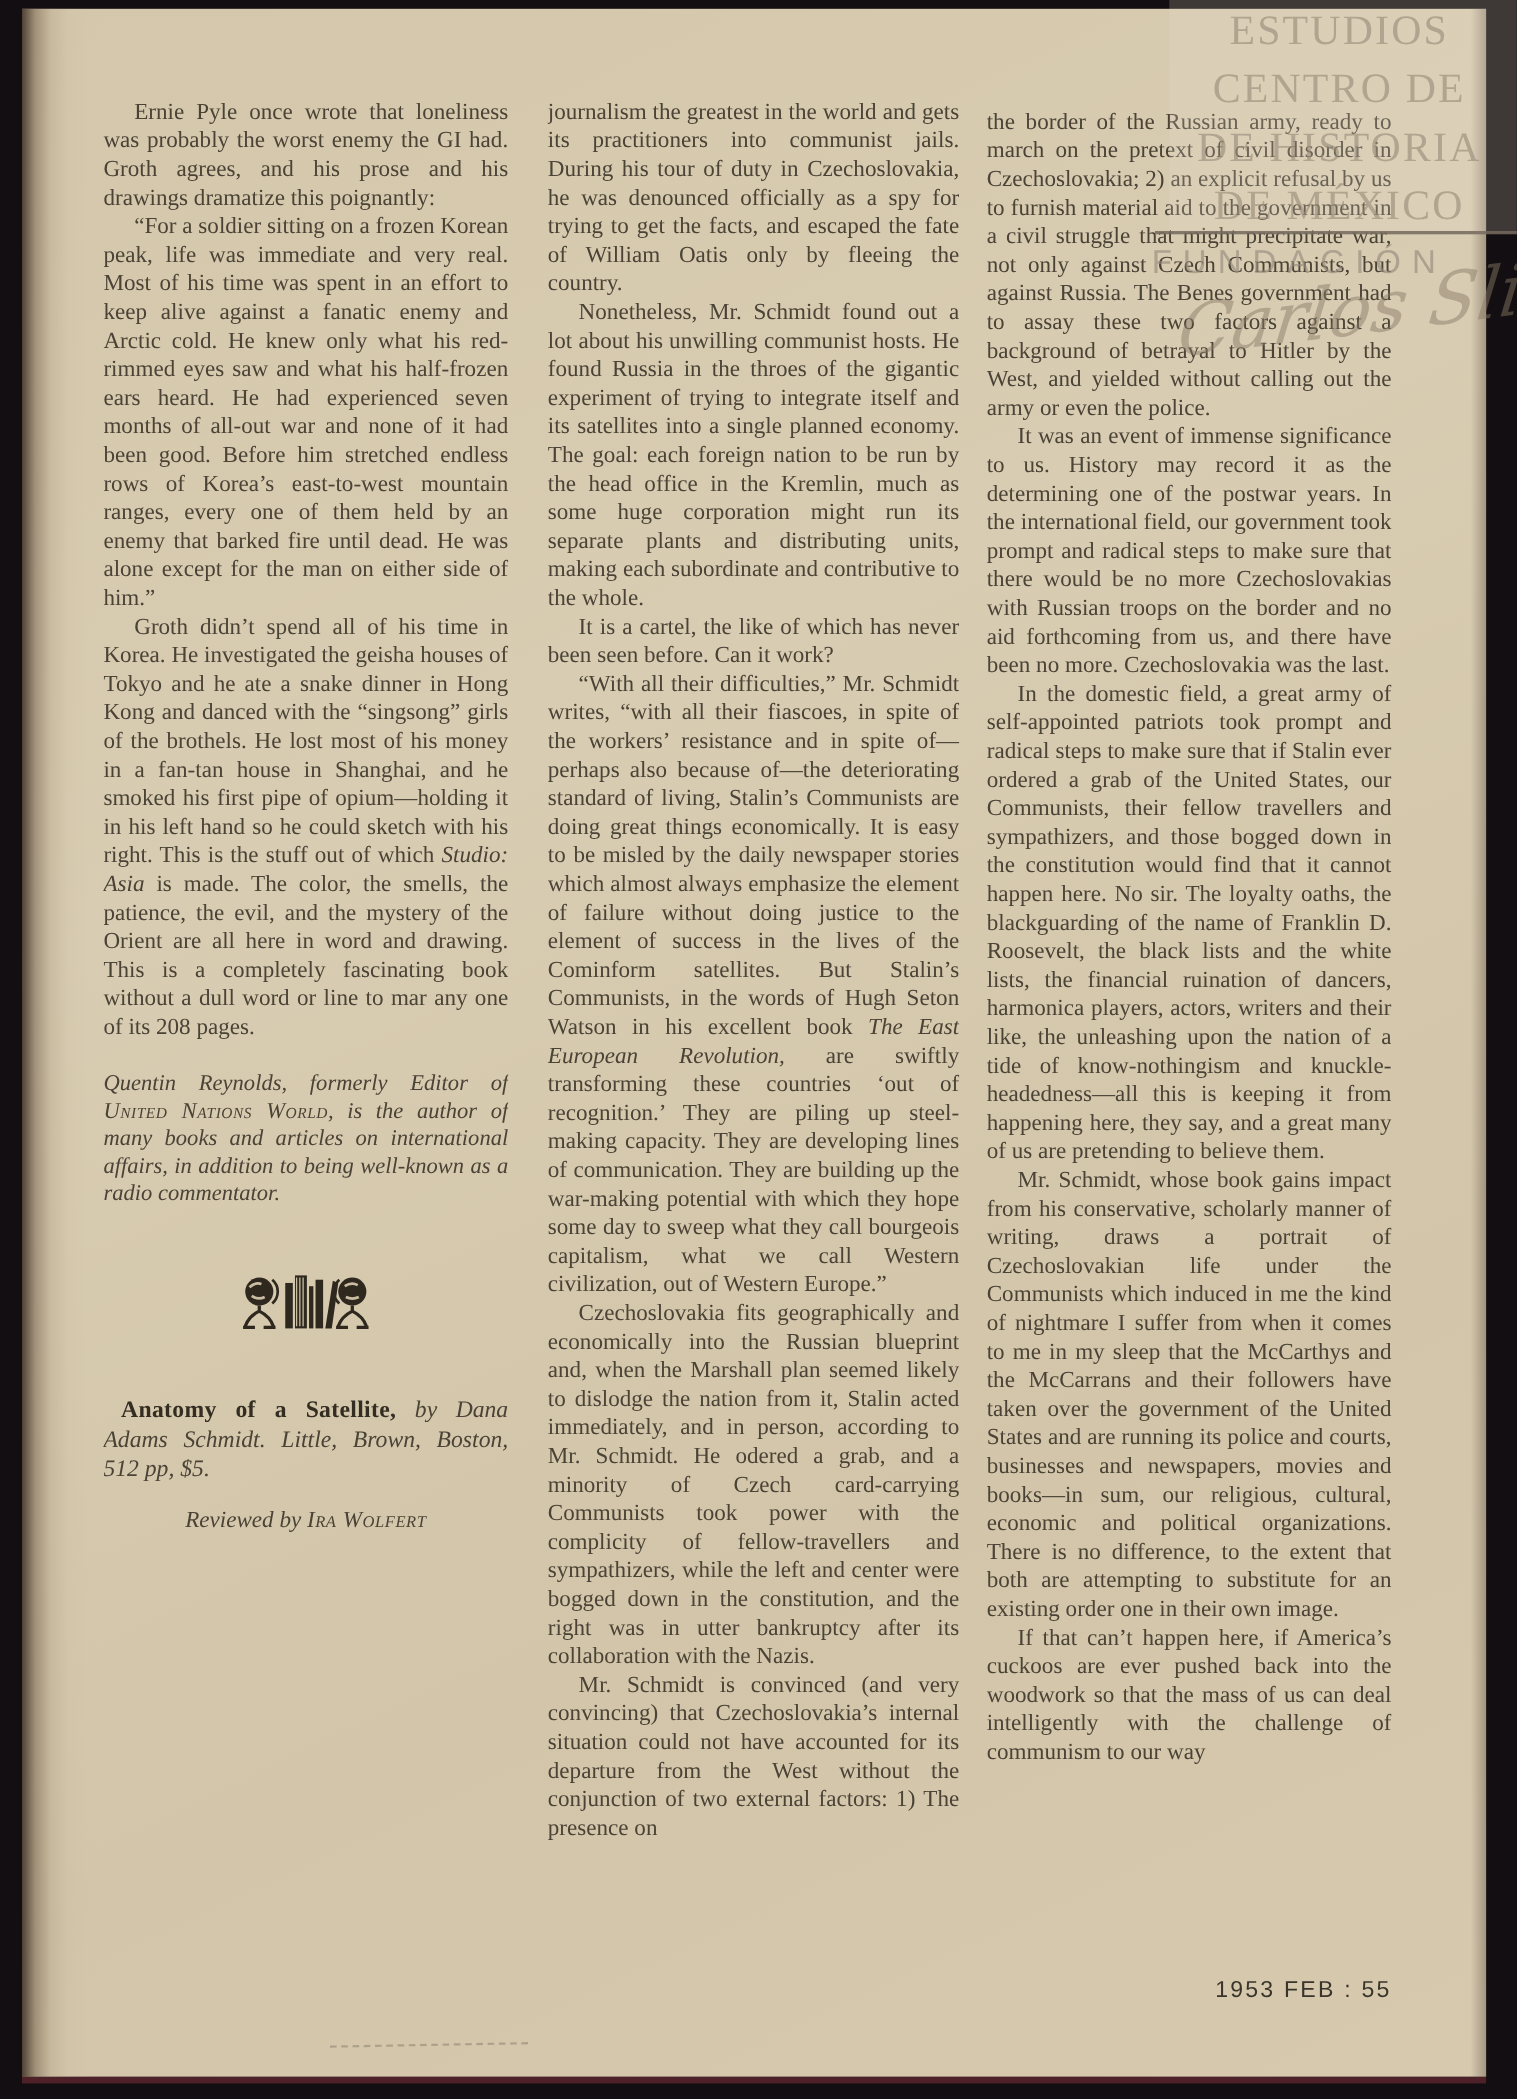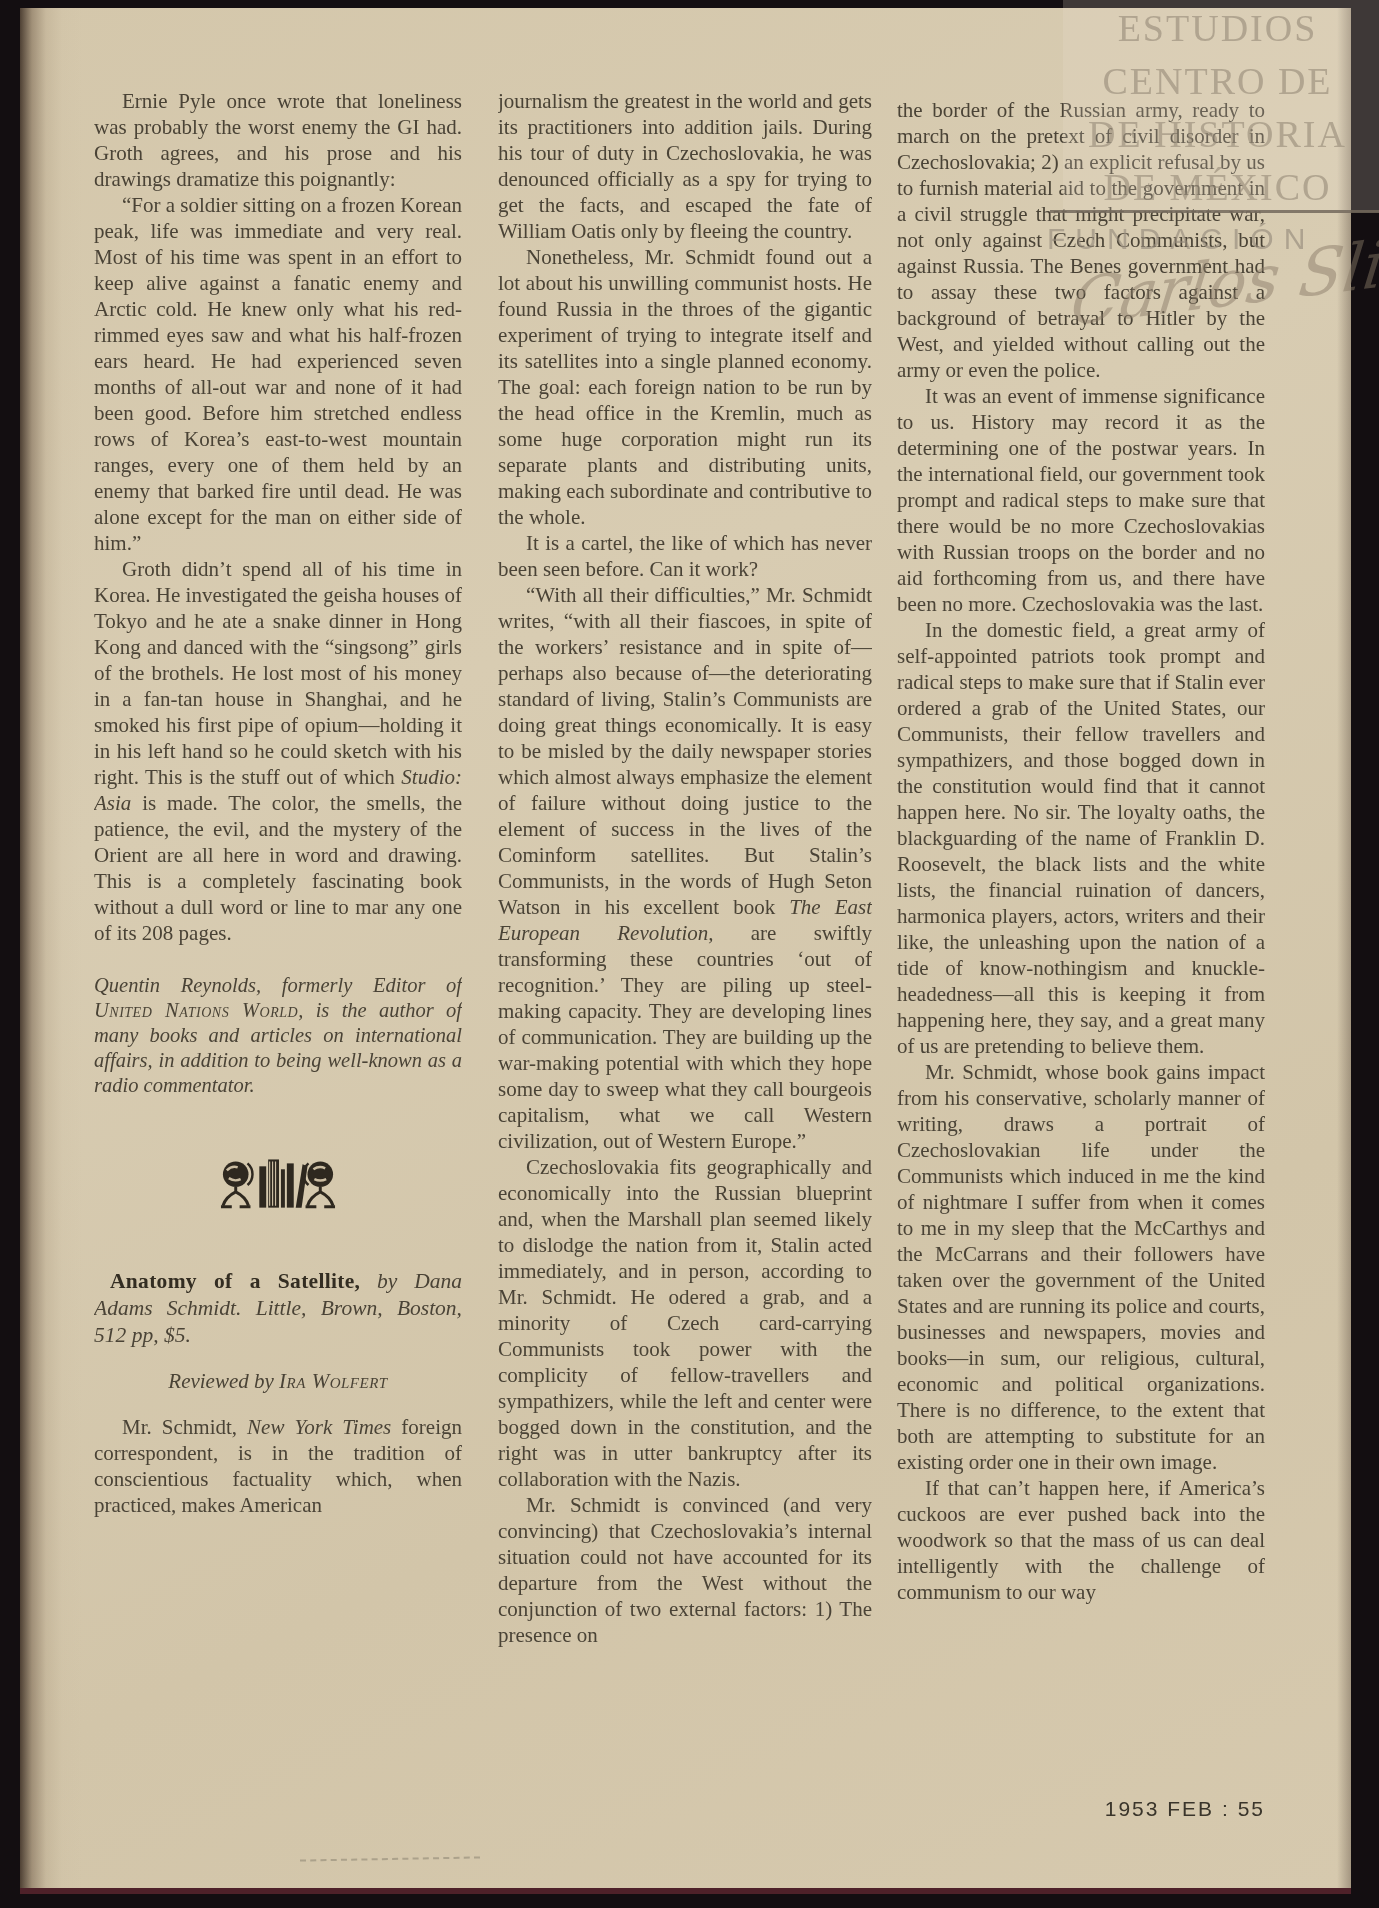--- a/index.html
+++ b/index.html
@@ -96,25 +96,24 @@
         <circle class="ink" cx="103" cy="20" r="13"></circle>
         <path d="M96,15 q6,-4 12,-1 M97,25 q6,3 12,0" stroke="#cbbda2" stroke-width="2.5" fill="none"></path>
         <path class="stk" d="M91,9 a14.5,14.5 0 0 0 0,22" stroke-width="2.5"></path>
         <path class="stk" d="M103,33 v5 M103,38 c-6,3 -11,8 -13,14 M103,38 c6,3 11,8 13,14" stroke-width="3"></path>
         <path class="stk" d="M88,53 h11 M107,53 h11" stroke-width="3"></path>
       </svg>
     </div>
 
     <p class="bookline"><b>Anatomy of a Satellite,</b> <i>by Dana Adams Schmidt. Little, Brown, Boston, 512 pp, $5.</i></p>
     <p class="reviewer">Reviewed by <span class="sc">Ira Wolfert</span></p>
-    <p class="lastpara">Mr. Schmidt, <i>New York Times</i> foreign correspondent, is in the tradition of conscientious factuality which, when practiced, makes American</p>
   </div>
 
   <div class="col col2">
-    <p class="noindent">journalism the greatest in the world and gets its practitioners into addition jails.  During his tour of duty in Czechoslovakia, he was denounced officially as a spy for trying to get the facts, and escaped the fate of William Oatis only by fleeing the country.</p>
+    <p class="noindent">journalism the greatest in the world and gets its practitioners into communist jails.  During his tour of duty in Czechoslovakia, he was denounced officially as a spy for trying to get the facts, and escaped the fate of William Oatis only by fleeing the country.</p>
     <p>Nonetheless, Mr. Schmidt found out a lot about his unwilling communist hosts.  He found Russia in the throes of the gigantic experiment of trying to integrate itself and its satellites into a single planned economy. The goal: each foreign nation to be run by the head office in the Kremlin, much as some huge corporation might run its separate plants and distributing units, making each subordinate and contributive to the whole.</p>
     <p>It is a cartel, the like of which has never been seen before.  Can it work?</p>
     <p>“With all their difficulties,” Mr. Schmidt writes, “with all their fiascoes, in spite of the workers’ resistance and in spite of—perhaps also because of—the deteriorating standard of living, Stalin’s Communists are doing great things economically. It is easy to be misled by the daily newspaper stories which almost always emphasize the element of failure without doing justice to the element of success in the lives of the Cominform satellites.  But Stalin’s Communists, in the words of Hugh Seton Watson in his excellent book <i>The East European Revolution,</i> are swiftly transforming these countries ‘out of recognition.’ They are piling up steel-making capacity. They are developing lines of communication. They are building up the war-making potential with which they hope some day to sweep what they call bourgeois capitalism, what we call Western civilization, out of Western Europe.”</p>
     <p>Czechoslovakia fits geographically and economically into the Russian blueprint and, when the Marshall plan seemed likely to dislodge the nation from it, Stalin acted immediately, and in person, according to Mr. Schmidt.  He odered a grab, and a minority of Czech card-carrying Communists took power with the complicity of fellow-travellers and sympathizers, while the left and center were bogged down in the constitution, and the right was in utter bankruptcy after its collaboration with the Nazis.</p>
     <p>Mr. Schmidt is convinced (and very convincing) that Czechoslovakia’s internal situation could not have accounted for its departure from the West without the conjunction of two external factors: 1) The presence on</p>
   </div>
 
   <div class="col col3">
     <p class="noindent">the border of the Russian army, ready to march on the pretext of civil disorder in Czechoslovakia; 2) an explicit refusal by us to furnish material aid to the government in a civil struggle that might precipitate war, not only against Czech Communists, but against Russia.  The Benes government had to assay these two factors against a background of betrayal to Hitler by the West, and yielded without calling out the army or even the police.</p>
     <p>It was an event of immense significance to us. History may record it as the determining one of the postwar years.  In the international field, our government took prompt and radical steps to make sure that there would be no more Czechoslovakias with Russian troops on the border and no aid forthcoming from us, and there have been no more. Czechoslovakia was the last.</p>

